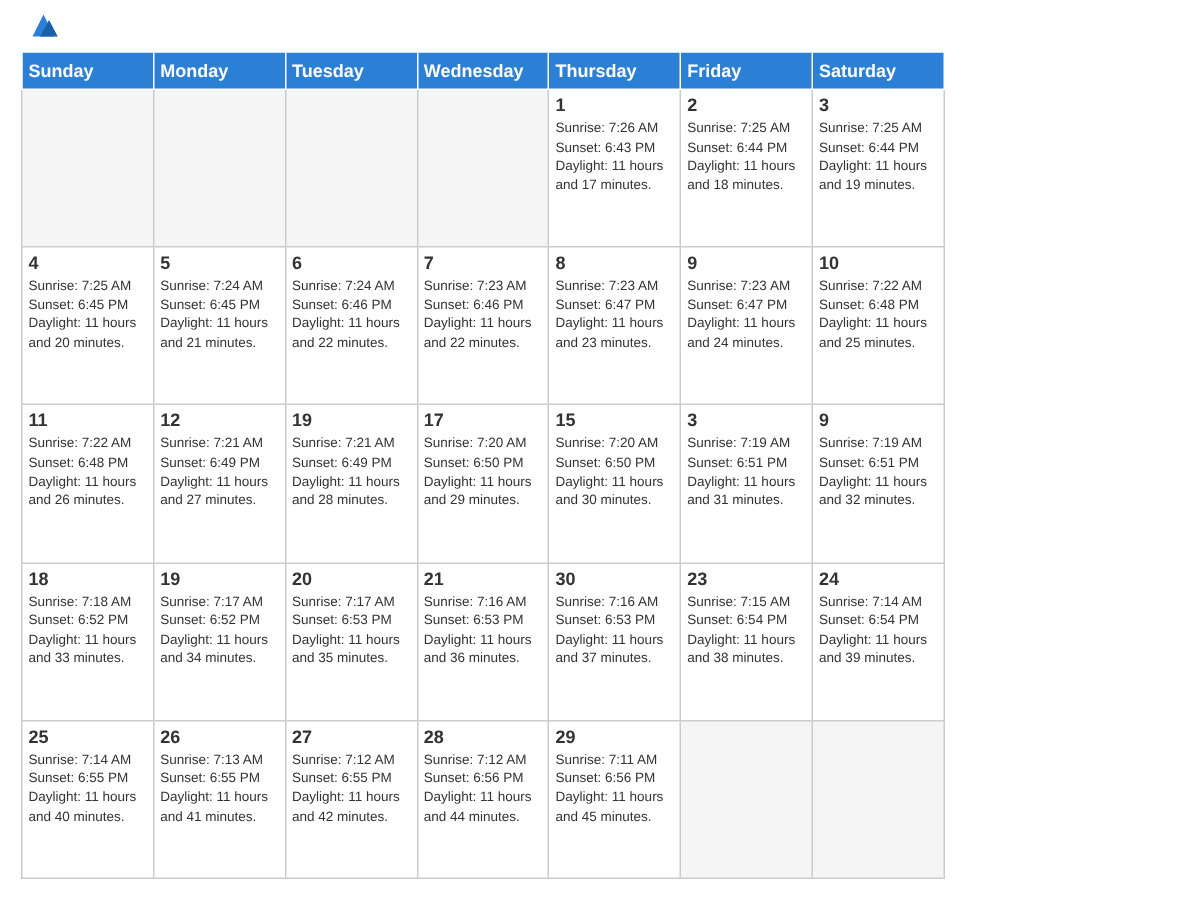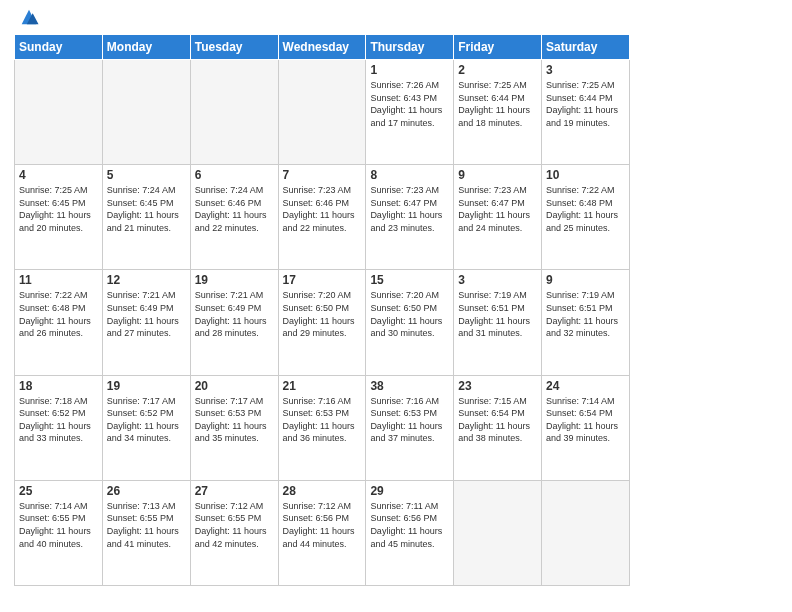--- a/index.html
+++ b/index.html
@@ -227,21 +227,21 @@
           </td>
           <td>
             <span class="day-number">20</span>
             <div class="day-info">Sunrise: 7:17 AM<br>Sunset: 6:53 PM<br>Daylight: 11 hours and 35 minutes.</div>
           </td>
           <td>
             <span class="day-number">21</span>
             <div class="day-info">Sunrise: 7:16 AM<br>Sunset: 6:53 PM<br>Daylight: 11 hours and 36 minutes.</div>
           </td>
           <td>
-            <span class="day-number">38</span>
+            <span class="day-number">30</span>
             <div class="day-info">Sunrise: 7:16 AM<br>Sunset: 6:53 PM<br>Daylight: 11 hours and 37 minutes.</div>
           </td>
           <td>
             <span class="day-number">23</span>
             <div class="day-info">Sunrise: 7:15 AM<br>Sunset: 6:54 PM<br>Daylight: 11 hours and 38 minutes.</div>
           </td>
           <td>
             <span class="day-number">24</span>
             <div class="day-info">Sunrise: 7:14 AM<br>Sunset: 6:54 PM<br>Daylight: 11 hours and 39 minutes.</div>
           </td>

